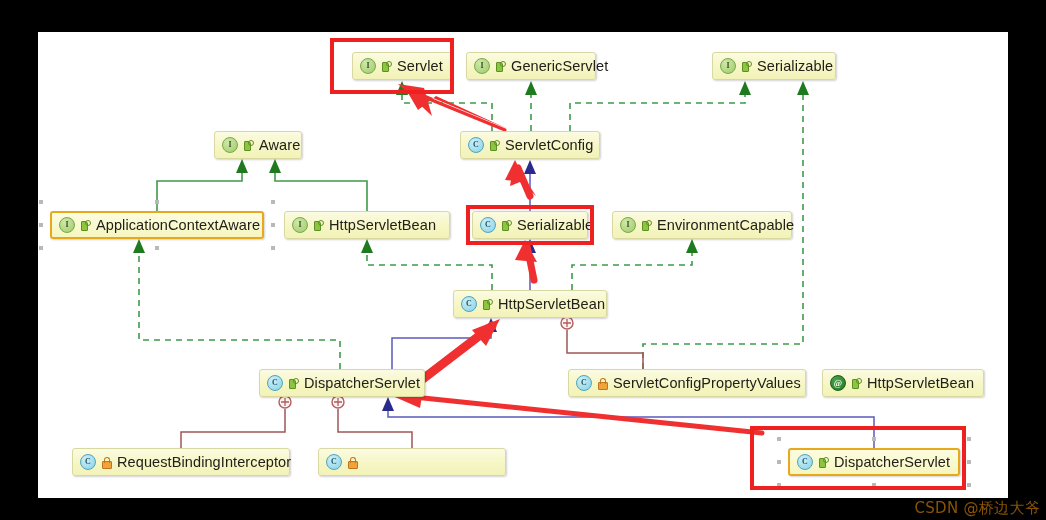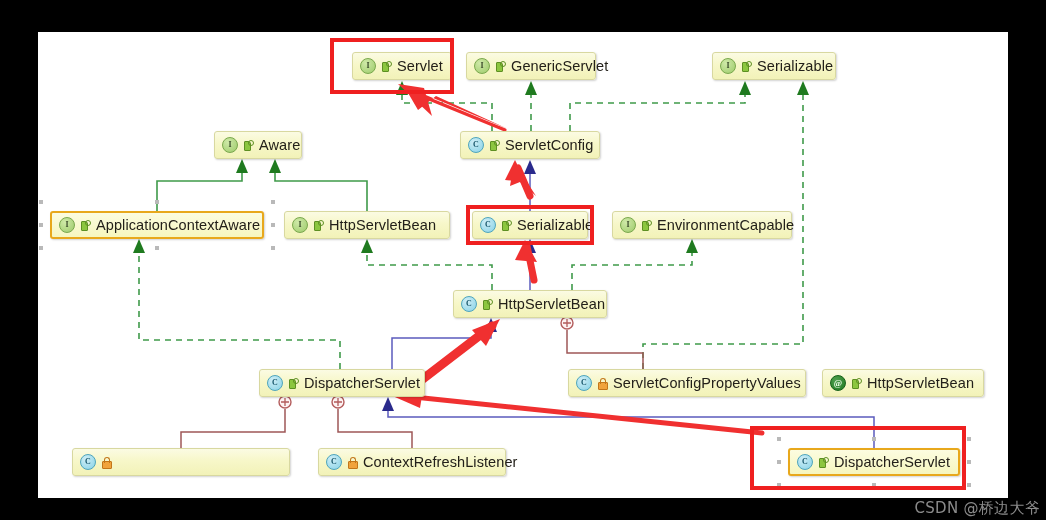--- a/index.html
+++ b/index.html
@@ -49,21 +49,21 @@
      border:1.5px solid #c2761a;border-bottom:none;border-radius:3px 3px 0 0;}
 
   
   .handles{position:absolute;pointer-events:none;}
   .handle{position:absolute;width:4px;height:4px;background:#b9b9b9;}
 
   
   .redbox{position:absolute;border:4px solid #ef2020;box-sizing:border-box;background:transparent;}
 
   .watermark{
-    position:absolute;right:6px;bottom:2px;color:#a3a3a3;font-size:15px;
+    position:absolute;right:6px;bottom:2px;color:#a16207;font-size:15px;
     font-family:"DejaVu Sans",sans-serif;opacity:.85;letter-spacing:.3px;
   }
 </style>
 </head>
 <body>
 
 <div id="root">
 
   <div id="canvas"></div>
 
@@ -278,27 +278,27 @@
           <span class="gl">@</span>
         </span>
         <span class="ic2 ic2-pub"></span>
         <span class="label">HttpServletBean</span>
       </div>
       <div class="node" style="left: 72px; top: 448px; width: 218px;">
         <span class="ic ic-c">
           <span class="gl">C</span>
         </span>
         <span class="ic2 ic2-lock"></span>
+        <span class="label">RequestBindingInterceptor</span>
       </div>
       <div class="node" style="left: 318px; top: 448px; width: 188px;">
         <span class="ic ic-c">
           <span class="gl">C</span>
         </span>
         <span class="ic2 ic2-lock"></span>
-        <span class="label">ContextRefreshListener</span>
       </div>
       <div class="node selected" style="left: 788px; top: 448px; width: 172px;">
         <span class="ic ic-c">
           <span class="gl">C</span>
         </span>
         <span class="ic2 ic2-pub"></span>
         <span class="label">DispatcherServlet</span>
       </div>
       <div class="handles" style="left: 779px; top: 439px; width: 190px; height: 46px;">
         <div class="handle" style="left: calc(0% - 2px); top: calc(0% - 2px);"></div>

